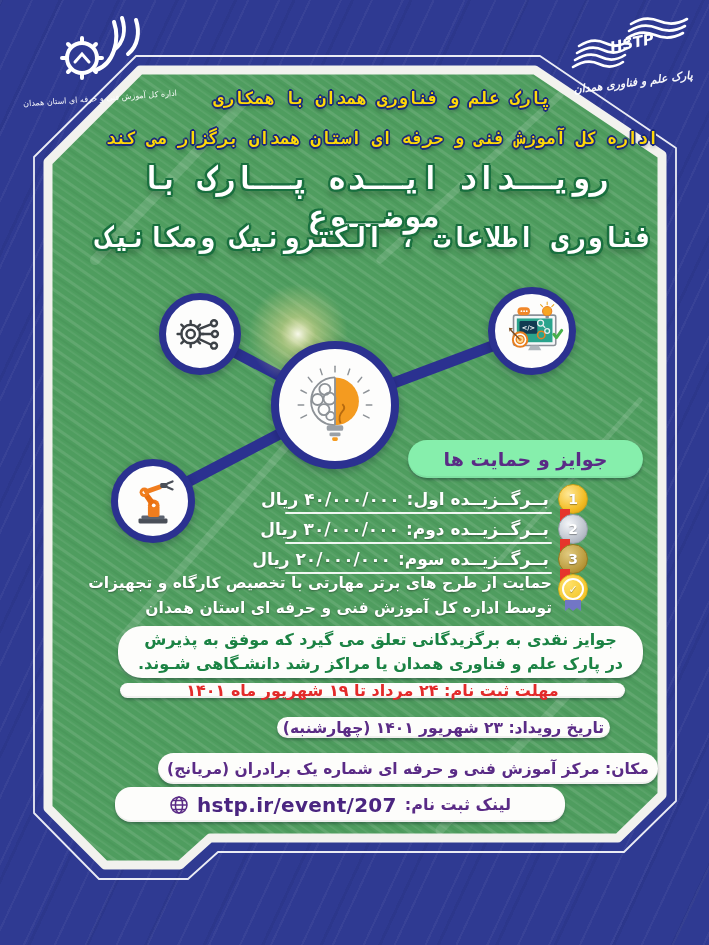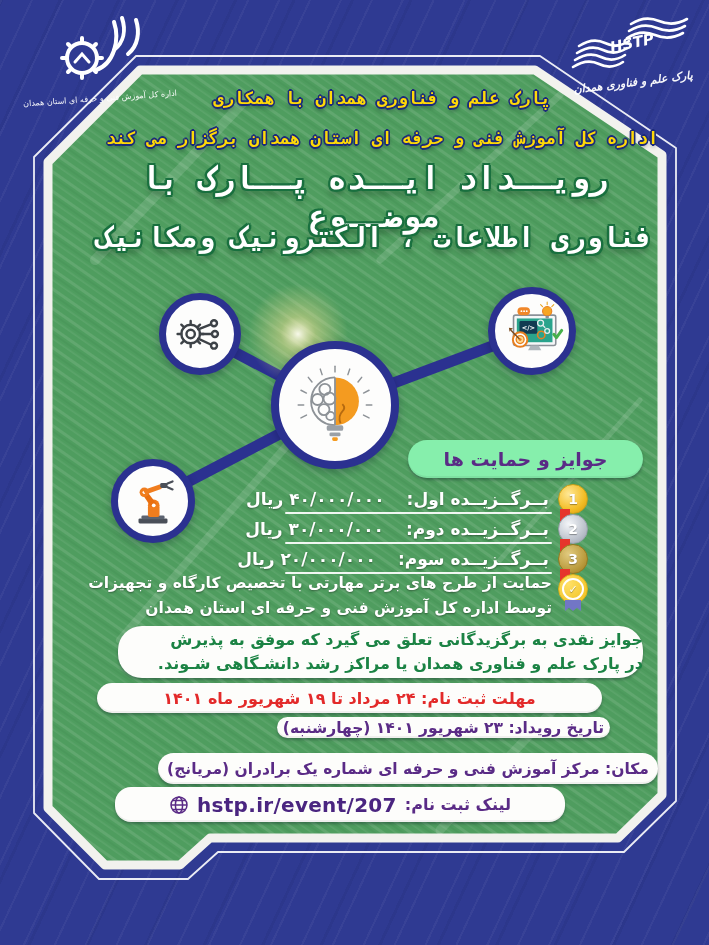--- a/index.html
+++ b/index.html
@@ -45,46 +45,46 @@
   .title1{top:160px;font-size:31px;}
   .title2{top:221px;font-size:28px;}
   
   .badge-pill{position:absolute;left:408px;top:440px;width:235px;height:38px;background:#86efac;
     border-radius:19px;display:flex;align-items:center;justify-content:center;
     color:#5a2b86;font-weight:bold;font-size:19px;direction:rtl;
     box-shadow:0 2px 3px rgba(0,0,30,.3), inset 0 -2px 0 rgba(0,0,0,.06);}
   .prize-row{position:absolute;right:121px;height:30px;display:flex;direction:rtl;align-items:center;gap:9px;}
   .prize-text{color:#fff;font-weight:bold;font-size:17px;white-space:nowrap;
     text-shadow:0 1px 2px rgba(0,0,0,.4);}
-  .prize-amount{margin-right:22px;}
+  .prize-amount{margin-right:7px;}
   .medal{width:28px;height:28px;border-radius:50%;display:flex;align-items:center;justify-content:center;
     font-size:14px;font-weight:bold;color:#fff;position:relative;flex:0 0 auto;
     text-shadow:0 1px 1px rgba(0,0,0,.35);}
   .medal::after{content:"";position:absolute;bottom:-9px;left:1px;width:10px;height:13px;background:#e6342c;
     clip-path:polygon(0 0,100% 0,100% 100%,50% 65%,0 100%);}
   .m-gold{background:radial-gradient(circle at 35% 32%,#ffe896,#f3bc23 62%,#d3960f);border:1px solid #caa018;}
   .m-silver{background:radial-gradient(circle at 35% 32%,#f4f6f9,#bcc2cc 62%,#969da9);border:1px solid #9aa1ad;}
   .m-bronze{background:radial-gradient(circle at 35% 32%,#e2cb80,#bb9c3e 62%,#99791f);border:1px solid #97791e;}
   .m-rosette{background:radial-gradient(circle at 35% 32%,#ffe068,#f3c72e 70%);border:1px solid #ddb117;}
   .m-rosette::after{background:#7276c5;left:6px;bottom:-8px;width:16px;height:11px;
     clip-path:polygon(0 0,100% 0,100% 100%,75% 70%,50% 100%,25% 70%,0 100%);}
   .m-rosette .ring{width:18px;height:18px;border:2px solid #fff;border-radius:50%;
     display:flex;align-items:center;justify-content:center;font-size:11px;color:#fff;font-weight:bold;}
   .sep{position:absolute;left:285px;width:267px;height:2px;background:rgba(255,255,255,.92);border-radius:1px;}
   .support-line{position:absolute;right:157px;color:#fff;font-weight:bold;font-size:15.5px;direction:rtl;
     text-shadow:0 1px 2px rgba(0,0,0,.4);white-space:nowrap;}
   .support-medal{position:absolute;right:121px;top:574px;}
   
   .note-box{position:absolute;left:118px;top:626px;width:525px;height:52px;background:#fdfdfb;border-radius:24px;
-    display:flex;flex-direction:column;align-items:flex-start;justify-content:center;direction:rtl;
+    display:flex;flex-direction:column;align-items:center;justify-content:center;direction:rtl;
     color:#1b8344;font-weight:bold;font-size:16px;line-height:24px;
     box-shadow:0 2px 3px rgba(0,0,30,.28);}
   .pill{position:absolute;background:#fdfdfb;border-radius:16px;display:flex;align-items:center;justify-content:center;
     font-weight:bold;direction:rtl;box-shadow:0 2px 3px rgba(0,0,30,.28), inset 0 -2px 0 rgba(0,0,0,.05);}
-  .pill-deadline{left:97px;top:683px;width:505px;height:30px;color:#e32a2a;font-size:16px;}
+  .pill-deadline{left:120px;top:683px;width:505px;height:15px;color:#e32a2a;font-size:16px;}
   .pill-date{left:277px;top:717px;width:333px;height:21px;color:#5a2b86;font-size:15.5px;}
   .pill-time{left:103px;top:716px;width:162px;height:35px;color:#5a2b86;font-size:15.5px;
     box-shadow:0 4px 3px rgba(20,20,50,.35), inset 0 -2px 0 rgba(0,0,0,.05);}
   .pill-location{left:110px;top:753px;width:500px;height:31px;color:#5a2b86;font-size:15.5px;margin-left:48px;}
   .pill-link{left:115px;top:787px;width:450px;height:35px;color:#5a2b86;font-size:16px;gap:8px;}
   .pill-link .url{direction:ltr;font-size:20px;color:#4a2580;letter-spacing:.3px;}
   svg text{font-family:"DejaVu Sans",sans-serif;}
 </style>
 </head>
 <body>

